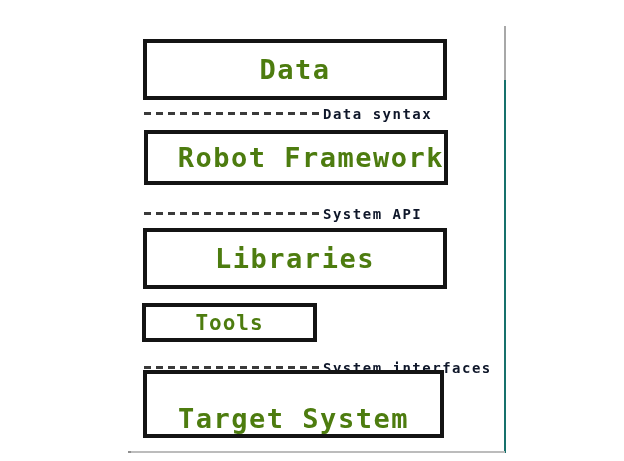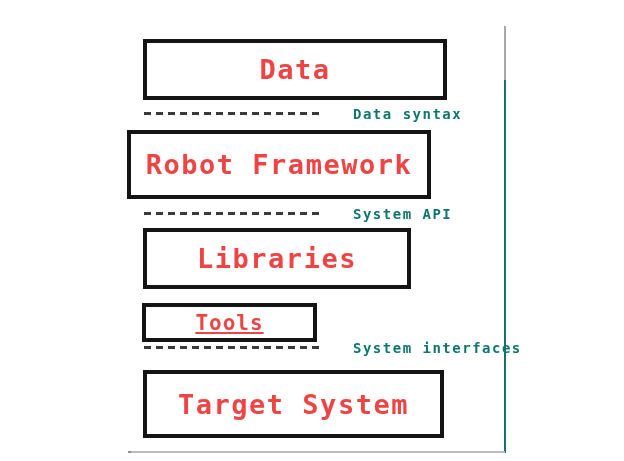--- a/index.html
+++ b/index.html
@@ -16,60 +16,59 @@
   .arch-box {
     position: absolute;
     box-sizing: border-box;
     border: 4px solid #141414;
     background: #ffffff;
     display: flex;
     align-items: center;
     justify-content: center;
   }
   .arch-box .box-label {
-    color: #ef4444;
+    color: #4d7c0f;
     font-weight: bold;
     font-size: 27px;
     letter-spacing: 1.5px;
     white-space: nowrap;
   }
   .box-data      { left: 143px; top: 39px;  width: 304px; height: 61px; }
-  .box-rf        { left: 127px; top: 130px; width: 304px; height: 69px; }
-  .box-libraries { left: 143px; top: 228px; width: 268px; height: 61px; }
+  .box-rf        { left: 144px; top: 130px; width: 304px; height: 55px; justify-content: flex-end; }
+  .box-libraries { left: 143px; top: 228px; width: 304px; height: 61px; }
   .box-tools     { left: 142px; top: 303px; width: 175px; height: 39px; border-width: 4px; }
-  .box-tools .box-label { font-size: 21px; letter-spacing: 1px; text-decoration: underline; }
-  .box-target    { left: 143px; top: 370px; width: 301px; height: 68px; }
+  .box-tools .box-label { font-size: 21px; letter-spacing: 1px; }
+  .box-target    { left: 143px; top: 370px; width: 301px; height: 68px; align-items: flex-end; }
 
   
   .divider {
     position: absolute;
     left: 144px;
     height: 15px;
     display: flex;
     align-items: center;
     white-space: nowrap;
   }
   .divider-1 { top: 106px; }
   .divider-2 { top: 206px; }
-  .divider-3 { top: 340px; }
+  .divider-3 { top: 360px; }
   .dashes {
     display: inline-block;
     width: 178px;
     height: 3px;
     background: repeating-linear-gradient(90deg,
       #3a3a3a 0px, #3a3a3a 7px,
       transparent 7px, transparent 12px);
   }
   .divider-label {
-    color: #0f766e;
+    color: #0f172a;
     font-weight: bold;
     font-size: 14px;
     letter-spacing: 1.5px;
     padding-left: 1px;
-    margin-left: 30px;
   }
 
   
   .vrule-top {
     position: absolute;
     left: 504px; top: 26px;
     width: 2px; height: 54px;
     background: #a8a8a8;
   }
   .vrule-main {

